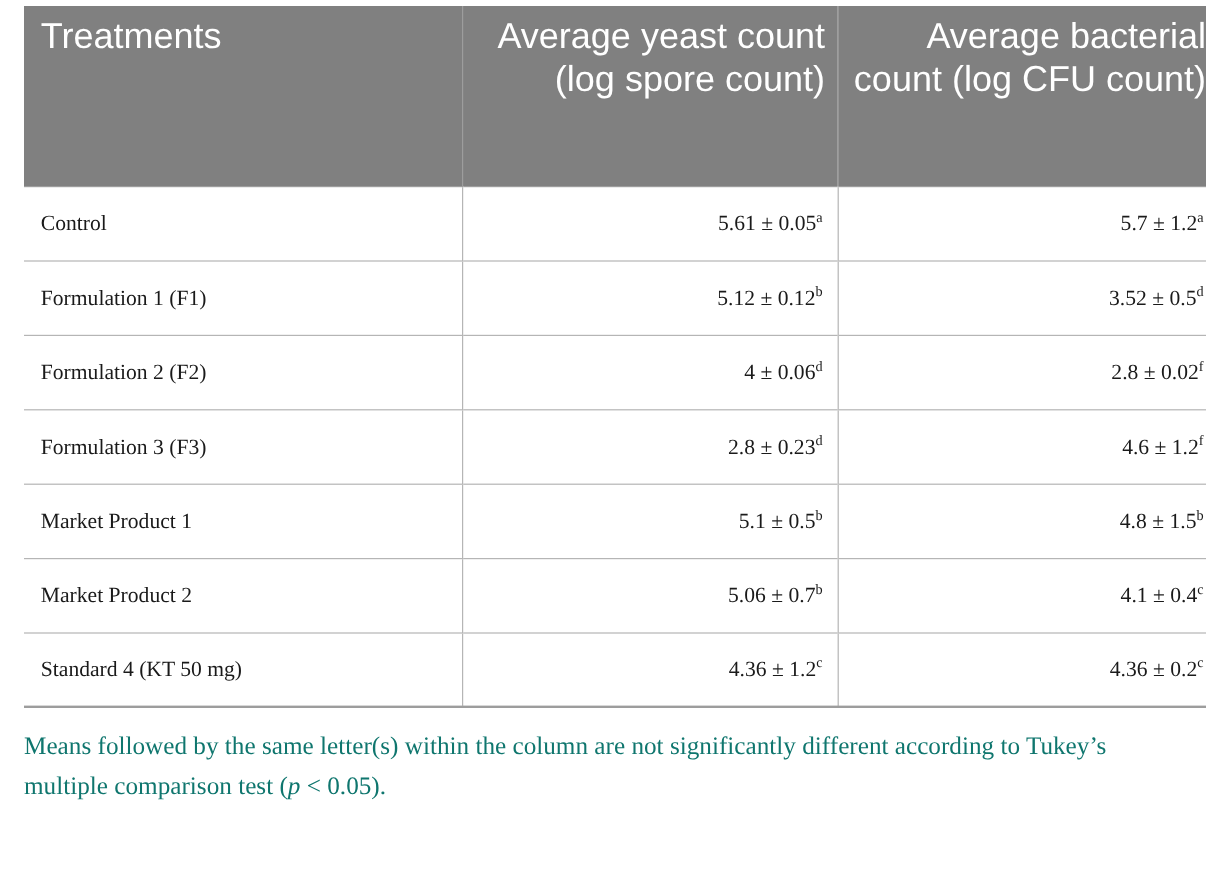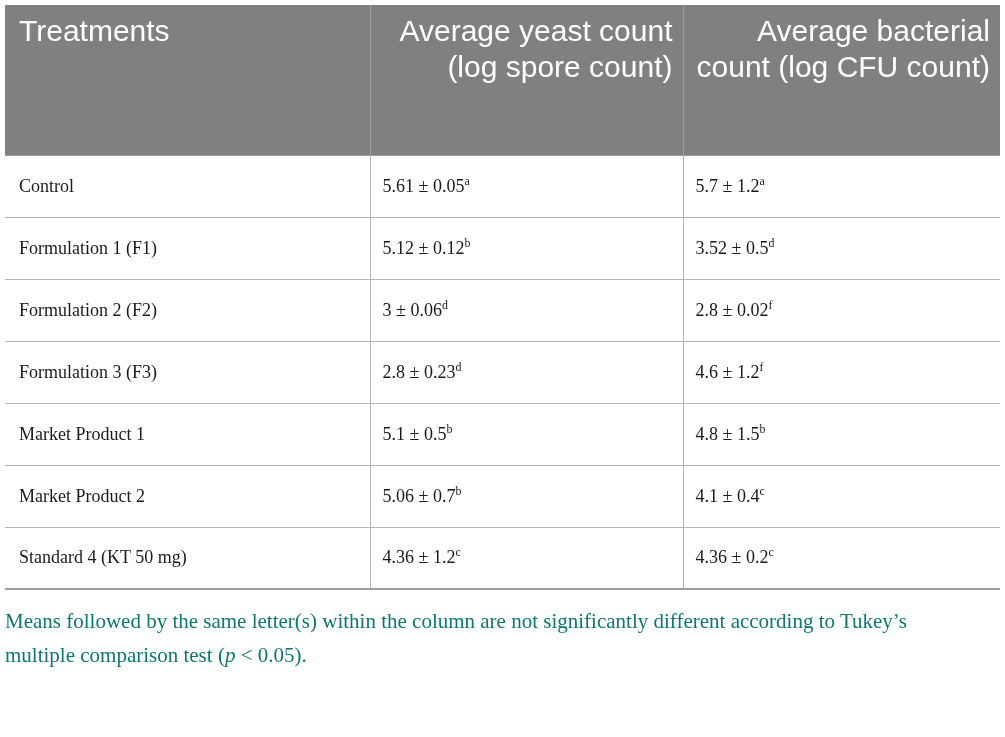--- a/index.html
+++ b/index.html
@@ -12,21 +12,21 @@
     height: 737px;
     font-family: "Liberation Serif", "DejaVu Serif", serif;
     -webkit-font-smoothing: antialiased;
   }
 
   .page {
     position: relative;
     width: 1005px;
     height: 737px;
     box-sizing: border-box;
-    padding: 5px 5px 0 5px;
+    padding: 5px 5px 0 20px;
   }
 
   
   table.data-table {
     width: 995px;
     border-collapse: collapse;
     table-layout: fixed;
     border-bottom: 2px solid #9d9d9d;
   }
 
@@ -74,21 +74,21 @@
     border-top: 1px solid #9d9d9d;
   }
   tbody td:last-child {
     border-right: none;
   }
   tbody td.cell-treatment {
     text-align: left;
     padding-left: 14px;
   }
   tbody td.cell-value {
-    text-align: left;
+    text-align: right;
   }
 
   .val-sup {
     font-size: 0.66em;
     vertical-align: super;
     line-height: 0;
   }
 
   
   .footnote {
@@ -129,21 +129,21 @@
           <td class="cell-value"><span>5.61 ± 0.05</span><span class="val-sup">a</span></td>
           <td class="cell-value"><span>5.7 ± 1.2</span><span class="val-sup">a</span></td>
         </tr>
         <tr>
           <td class="cell-treatment">Formulation 1 (F1)</td>
           <td class="cell-value"><span>5.12 ± 0.12</span><span class="val-sup">b</span></td>
           <td class="cell-value"><span>3.52 ± 0.5</span><span class="val-sup">d</span></td>
         </tr>
         <tr>
           <td class="cell-treatment">Formulation 2 (F2)</td>
-          <td class="cell-value"><span>3 ± 0.06</span><span class="val-sup">d</span></td>
+          <td class="cell-value"><span>4 ± 0.06</span><span class="val-sup">d</span></td>
           <td class="cell-value"><span>2.8 ± 0.02</span><span class="val-sup">f</span></td>
         </tr>
         <tr>
           <td class="cell-treatment">Formulation 3 (F3)</td>
           <td class="cell-value"><span>2.8 ± 0.23</span><span class="val-sup">d</span></td>
           <td class="cell-value"><span>4.6 ± 1.2</span><span class="val-sup">f</span></td>
         </tr>
         <tr>
           <td class="cell-treatment">Market Product 1</td>
           <td class="cell-value"><span>5.1 ± 0.5</span><span class="val-sup">b</span></td>

